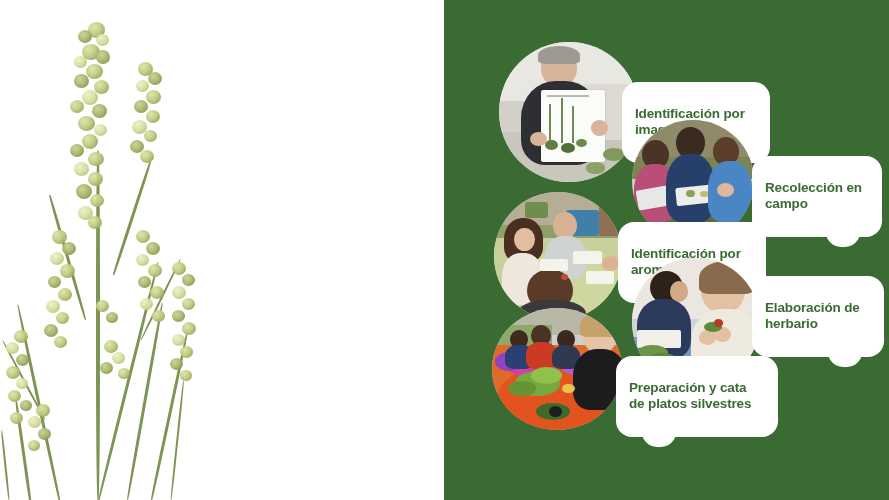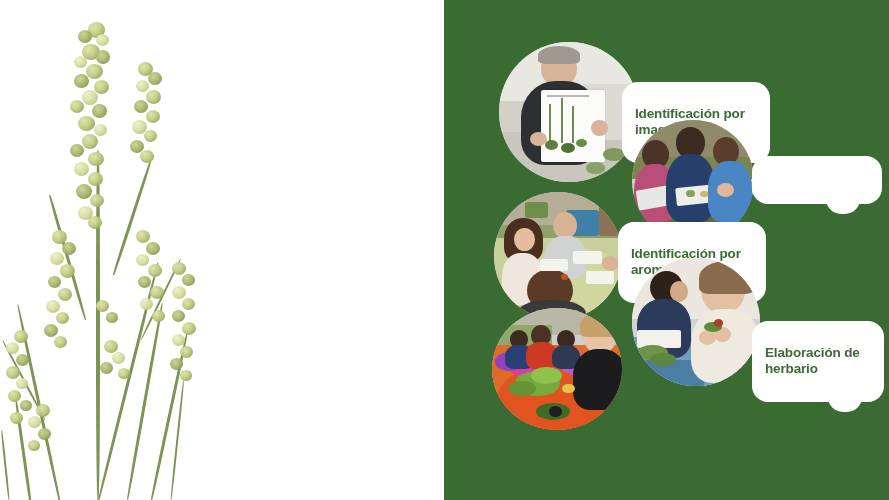--- a/index.html
+++ b/index.html
@@ -251,20 +251,22 @@
         <div class="head" style="left:66%;top:14%;width:22%;height:24%;background:#5a3d2b;"></div>
         <div class="body" style="left:62%;top:34%;width:36%;height:50%;background:#4a86c4;"></div>
         <div class="blob" style="left:70%;top:52%;width:14%;height:11%;background:#e0b79a;"></div>
 
         <div class="blob" style="left:30%;top:84%;width:16%;height:9%;background:#232323;"></div>
         <div class="blob" style="left:54%;top:86%;width:14%;height:8%;background:#2c3e6a;"></div>
       </div>
     </div>
 
     <div class="bubble" style="left:308px;top:156px;width:104px;">
+      <span>Recolección en
+campo</span>
       <span class="tail"></span>
     </div>
 
     <div class="photo" style="left:50px;top:192px;width:128px;height:128px;">
       <div class="scene">
         <div class="band" style="left:0;top:0;width:100%;height:30%;background:#b6ad96;"></div>
         <div class="band" style="left:0;top:26%;width:100%;height:12%;background:#8fa06a;"></div>
         <div class="band" style="left:0;top:36%;width:100%;height:64%;background:#c9cf9a;"></div>
         <div class="blob" style="left:20%;top:44%;width:86%;height:52%;background:#cfd79e;"></div>
 
@@ -317,21 +319,21 @@
         <div class="blob" style="left:52%;top:56%;width:14%;height:12%;background:#e4c0a2;"></div>
         <div class="blob" style="left:64%;top:54%;width:13%;height:12%;background:#e4c0a2;"></div>
         <div class="blob" style="left:56%;top:50%;width:14%;height:8%;background:#5f8a3c;"></div>
         <div class="blob" style="left:64%;top:48%;width:7%;height:6%;background:#b33b2c;"></div>
 
         <div class="blob" style="left:4%;top:68%;width:24%;height:12%;background:#6d9448;"></div>
         <div class="blob" style="left:14%;top:74%;width:20%;height:10%;background:#5d8640;"></div>
       </div>
     </div>
 
-    <div class="bubble" style="left:308px;top:276px;width:106px;margin-top:45px;">
+    <div class="bubble" style="left:308px;top:276px;width:106px;">
       <span>Elaboración de
 herbario</span>
       <span class="tail"></span>
     </div>
 
     <div class="photo" style="left:48px;top:308px;width:130px;height:122px;">
       <div class="scene">
         <div class="band" style="left:0;top:0;width:100%;height:22%;background:#b9b7a6;"></div>
         <div class="band" style="left:0;top:14%;width:46%;height:16%;background:#8fa96a;"></div>
         <div class="band" style="left:0;top:30%;width:100%;height:70%;background:#e06a2a;"></div>
@@ -353,15 +355,20 @@
 
         <div class="blob" style="left:18%;top:52%;width:34%;height:20%;background:#76a93f;"></div>
         <div class="blob" style="left:30%;top:48%;width:24%;height:14%;background:#8fc24d;"></div>
         <div class="blob" style="left:12%;top:60%;width:22%;height:12%;background:#649434;"></div>
         <div class="blob" style="left:34%;top:78%;width:26%;height:14%;background:#3f6b2a;"></div>
         <div class="blob" style="left:44%;top:80%;width:10%;height:9%;background:#1e1e1e;"></div>
         <div class="blob" style="left:54%;top:62%;width:10%;height:8%;background:#e8c44a;"></div>
       </div>
     </div>
 
+    <div class="bubble tail-left" style="left:172px;top:356px;width:136px;">
+      <span>Preparación y cata
+de platos silvestres</span>
+      <span class="tail"></span>
+    </div>
 
   </div>
 </div>
 
 </body></html>

